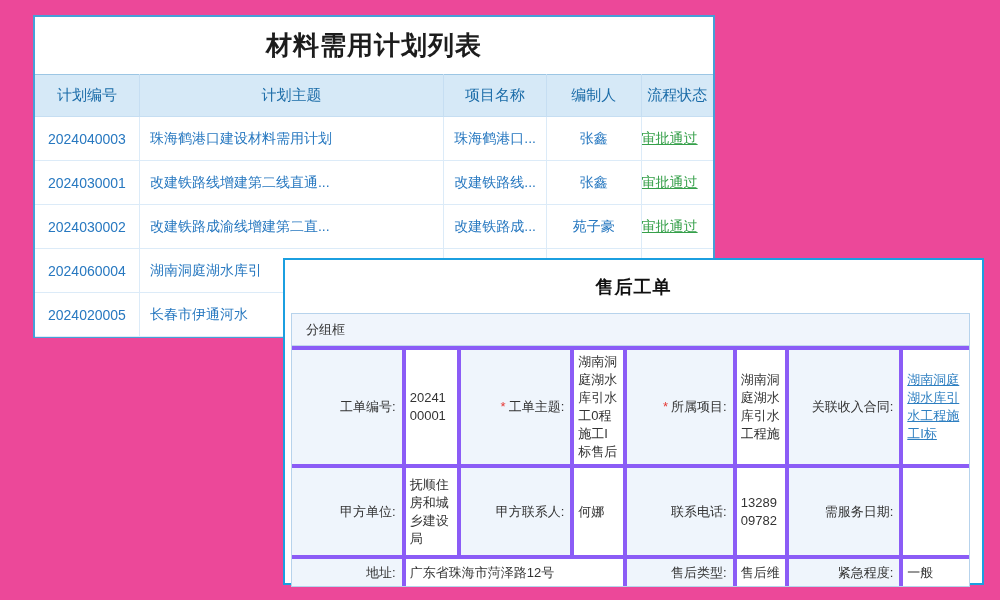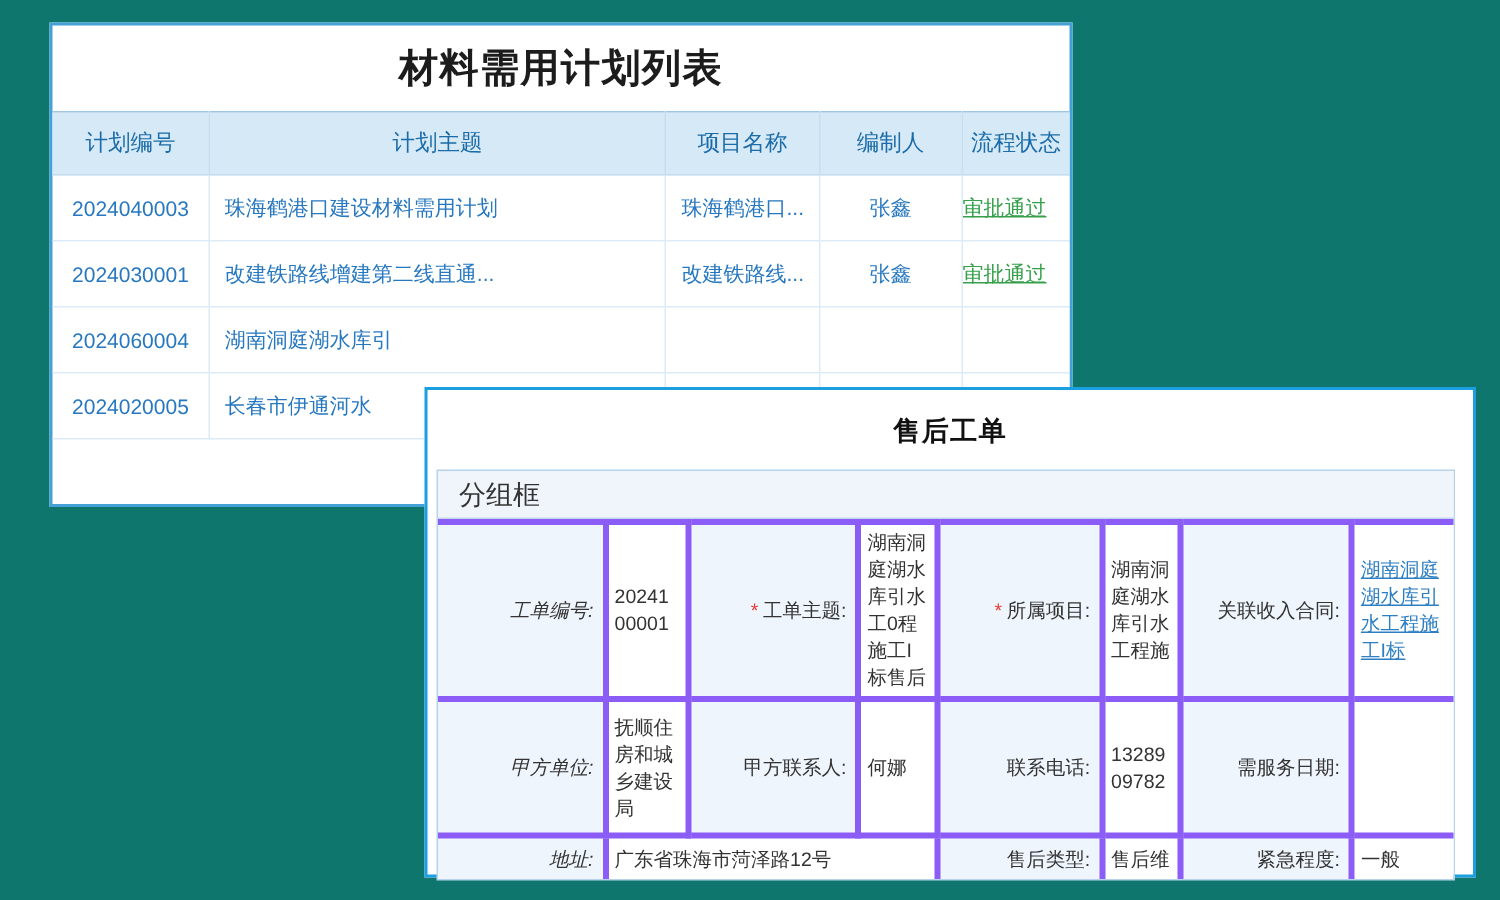--- a/index.html
+++ b/index.html
@@ -1,18 +1,18 @@
 <!DOCTYPE html>
 <html><head>
 <meta charset="utf-8">
 <style>
   * { margin:0; padding:0; box-sizing:border-box; }
   html,body { background:#ffffff; }
   body { font-family:"Liberation Sans","DejaVu Sans",sans-serif; color:#333; }
-  .stage { position:relative; width:1000px; height:600px; overflow:hidden; background:#0f766e; }
+  .stage { position:relative; width:1000px; height:600px; overflow:hidden; background:#ec4899; }
 
   
   .back-panel { position:absolute; left:33px; top:15px; width:682px; height:323px;
                 background:#fff; border:2px solid #45A0D8; z-index:1; }
   .bp-title { height:57px; display:flex; align-items:center; justify-content:center;
               font-size:26px; font-weight:bold; color:#1c1c1c; letter-spacing:1px; }
   .bp-table { width:100%; border-collapse:collapse; table-layout:fixed; }
   .bp-table th { height:42px; background:#D6E9F7; color:#1B6CA8; font-size:15px; font-weight:normal;
                  border:1px solid #C6DEF2; border-top:1px solid #9CC6E4; text-align:center; }
   .bp-table td { height:44px; font-size:14px; color:#2778C0; border:1px solid #DCEBF8;
@@ -26,33 +26,33 @@
   .bp-table tr td:last-child { border-right:none; }
   .bp-table th:first-child { border-left:none; }
   .bp-table th:last-child { border-right:none; }
 
   
   .front-panel { position:absolute; left:283px; top:258px; width:701px; height:327px;
                  background:#fff; border:2px solid #1B9FE0; z-index:2; }
   .fp-title { height:53px; display:flex; align-items:center; justify-content:center;
               font-size:18px; font-weight:bold; color:#111; letter-spacing:1px; }
   .groupbox { margin-left:6px; width:679px; border:1px solid #B7D3EC; }
-  .gb-header { height:32px; line-height:32px; padding-left:14px; font-size:18px; color:#333;
+  .gb-header { height:32px; line-height:32px; padding-left:14px; font-size:13px; color:#333;
                background:#F0F5FC; border-bottom:1px solid #C3D8EC; }
   .form-table { width:100%; border-collapse:collapse; table-layout:fixed; font-size:13px; }
   .form-table td { border:4px solid #8b5cf6; vertical-align:middle; line-height:18px; }
   .form-table td.lbl { background:#EFF5FC; text-align:right; padding:3px 6px 3px 2px; color:#333; }
   .form-table td.val { background:#fff; text-align:left; padding:3px 4px; color:#333;
                        word-break:break-all; }
   .form-table tr.r1 td { height:116px; }
   .form-table tr.r2 td { height:91px; }
   .form-table tr.r3 td { height:29px; padding-top:2px; padding-bottom:2px; }
   .star { color:#E53935; margin-right:3px; }
   .contract-link { color:#2E7FC1; text-decoration:underline; cursor:pointer; word-break:break-all; }
-  .form-table tr td:first-child { border-left:none;font-style:italic; }
+  .form-table tr td:first-child { border-left:none; }
   .form-table tr td:last-child { border-right:none; }
   .form-table tr.r3 td { border-bottom:none; }
 </style>
 </head>
 <body>
 
 <div class="stage">
 
   <section class="back-panel">
     <div class="bp-title">材料需用计划列表</div>
@@ -79,20 +79,27 @@
           <td class="c-subj">珠海鹤港口建设材料需用计划</td>
           <td class="c-proj">珠海鹤港口...</td>
           <td class="c-comp">张鑫</td>
           <td class="c-stat"><a class="status-link">审批通过</a></td>
         </tr>
         <tr>
           <td class="c-num">2024030001</td>
           <td class="c-subj">改建铁路线增建第二线直通...</td>
           <td class="c-proj">改建铁路线...</td>
           <td class="c-comp">张鑫</td>
+          <td class="c-stat"><a class="status-link">审批通过</a></td>
+        </tr>
+        <tr>
+          <td class="c-num">2024030002</td>
+          <td class="c-subj">改建铁路成渝线增建第二直...</td>
+          <td class="c-proj">改建铁路成...</td>
+          <td class="c-comp">苑子豪</td>
           <td class="c-stat"><a class="status-link">审批通过</a></td>
         </tr>
         <tr>
           <td class="c-num">2024060004</td>
           <td class="c-subj">湖南洞庭湖水库引</td>
           <td class="c-proj"></td>
           <td class="c-comp"></td>
           <td class="c-stat"></td>
         </tr>
         <tr>

